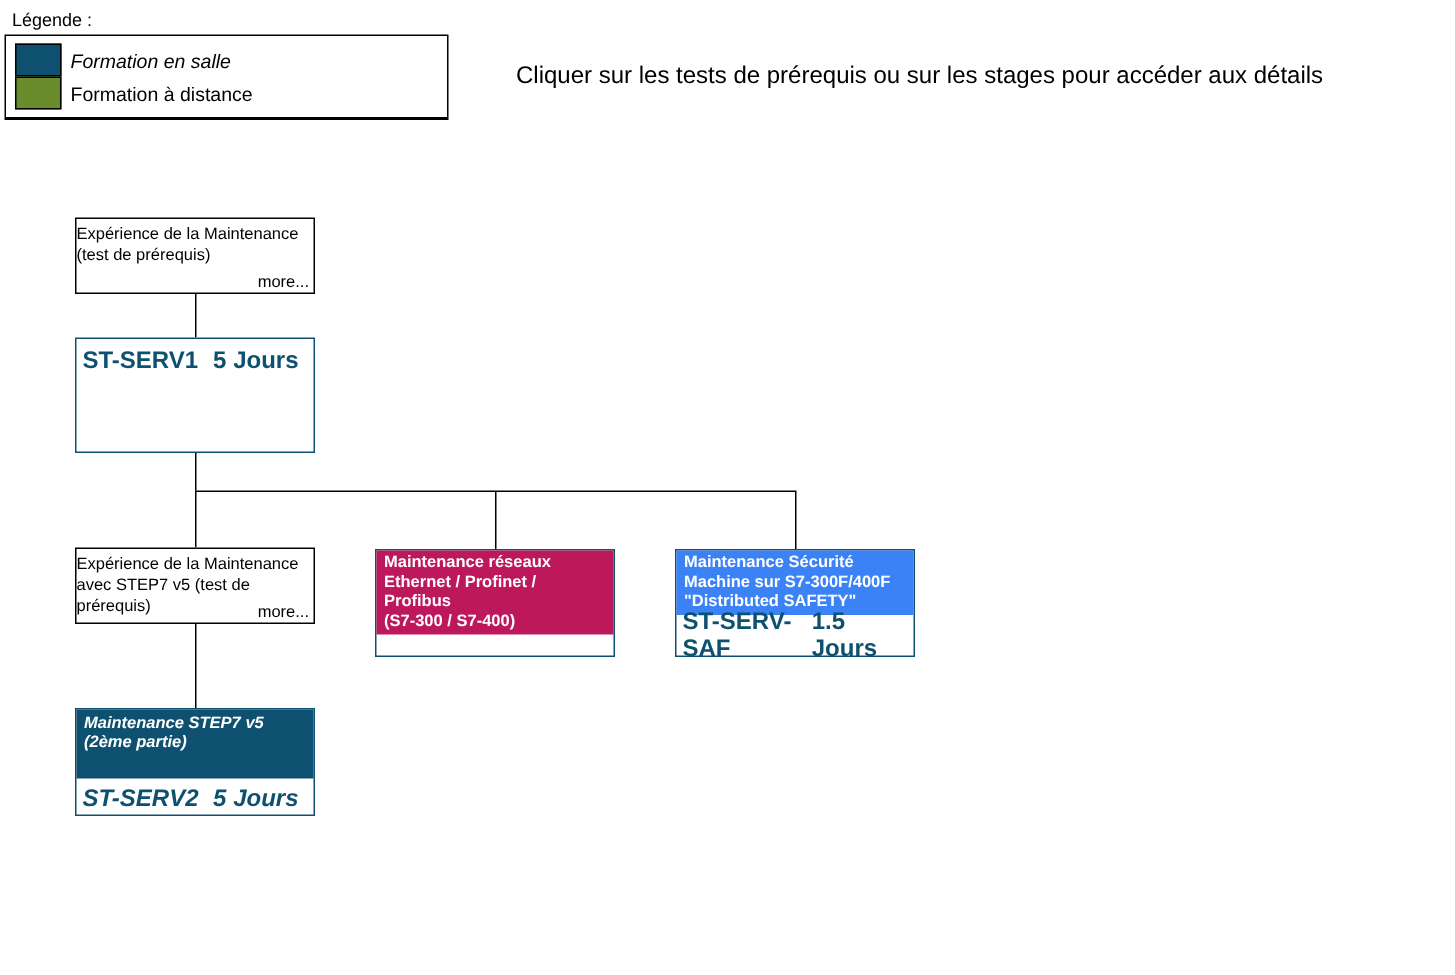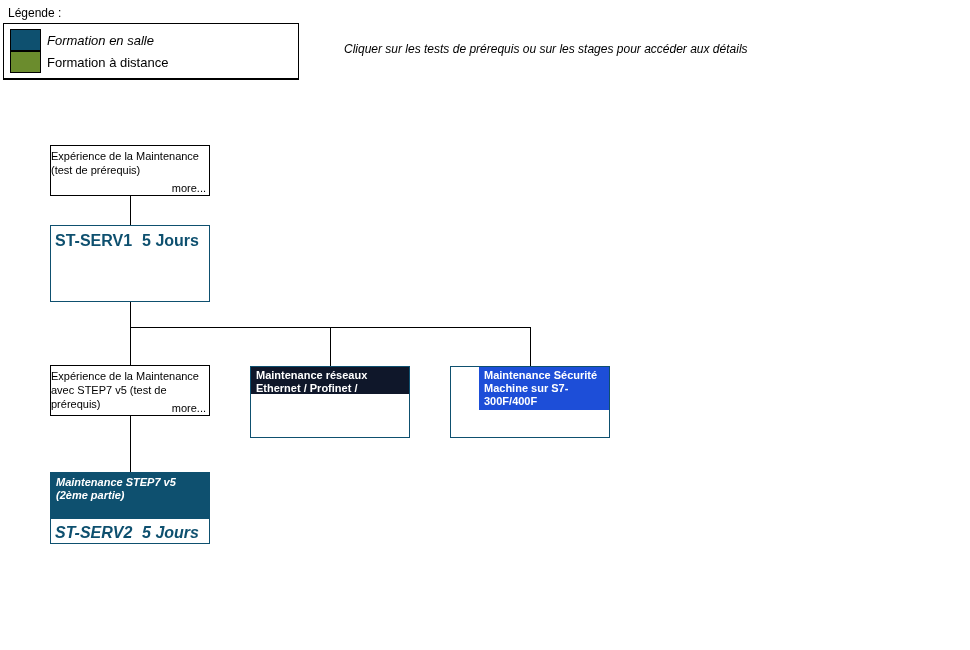--- a/index.html
+++ b/index.html
@@ -27,21 +27,21 @@
   .swatch-1 { top: 5px; }
   .swatch-2 { top: 27px; }
   .legend-label {
     position: absolute; left: 43px; height: 22px; line-height: 22px;
     font-size: 13px; white-space: nowrap;
   }
   .legend-label-1 { top: 6px; font-style: italic; }
   .legend-label-2 { top: 28px; }
 
   
-  .instruction { left: 344px; top: 42px; font-size: 12px; font-style: italic; white-space: nowrap; }
+  .instruction { left: 344px; top: 42px; font-size: 16px; white-space: nowrap; }
 
   
   .prereq-box {
     background: #fff; border: 1px solid #000; box-sizing: border-box;
     width: 160px; height: 51px;
     font-size: 11px; line-height: 14px; text-align: left;
     padding-top: 3px; cursor: pointer;
   }
   .more-link { position: absolute; right: 3px; bottom: 1px; font-size: 11px; line-height: 12px; padding-left: 12px; }
 
@@ -99,32 +99,36 @@
 </div>
 
 <div class="abs prereq-box" style="left:50px; top:365px;">
   <div>Expérience de la Maintenance</div>
   <div>avec STEP7 v5 (test de</div>
   <div>prérequis)</div>
   <div class="more-link">more...</div>
 </div>
 
 <div class="abs stage-box" style="left:250px; top:366px; height:72px;">
-  <div class="stage-header" style="height: 27px; padding-top: 2px; padding-bottom: 2px; background: #0f172a;">
+  <div class="stage-header" style="height: 56px; padding-top: 2px; padding-bottom: 2px; background: #be185d;">
     <div>Maintenance réseaux</div>
     <div>Ethernet / Profinet / Profibus</div>
     <div>(S7-300 / S7-400)</div>
   </div>
 </div>
 
 <div class="abs stage-box" style="left:450px; top:366px; height:72px;">
-  <div class="stage-header" style="height: 43px; padding-top: 2px; padding-bottom: 2px; background: #1d4ed8; margin-left: 28px;">
+  <div class="stage-header" style="height: 43px; padding-top: 2px; padding-bottom: 2px; background: #3b82f6;">
     <div>Maintenance Sécurité</div>
     <div>Machine sur S7-300F/400F</div>
     <div>"Distributed SAFETY"</div>
+  </div>
+  <div class="stage-footer" style="height:27px;">
+    <span>ST-SERV-SAF</span>
+    <span>1.5 Jours</span>
   </div>
 </div>
 
 <div class="abs stage-box" style="left:50px; top:472px; height:72px;font-style:italic;">
   <div class="stage-header" style="height: 46px; background: rgb(14, 80, 111);">
     <div>Maintenance STEP7 v5</div>
     <div>(2ème partie)</div>
   </div>
   <div class="stage-footer" style="height:28px;">
     <span>ST-SERV2</span>

